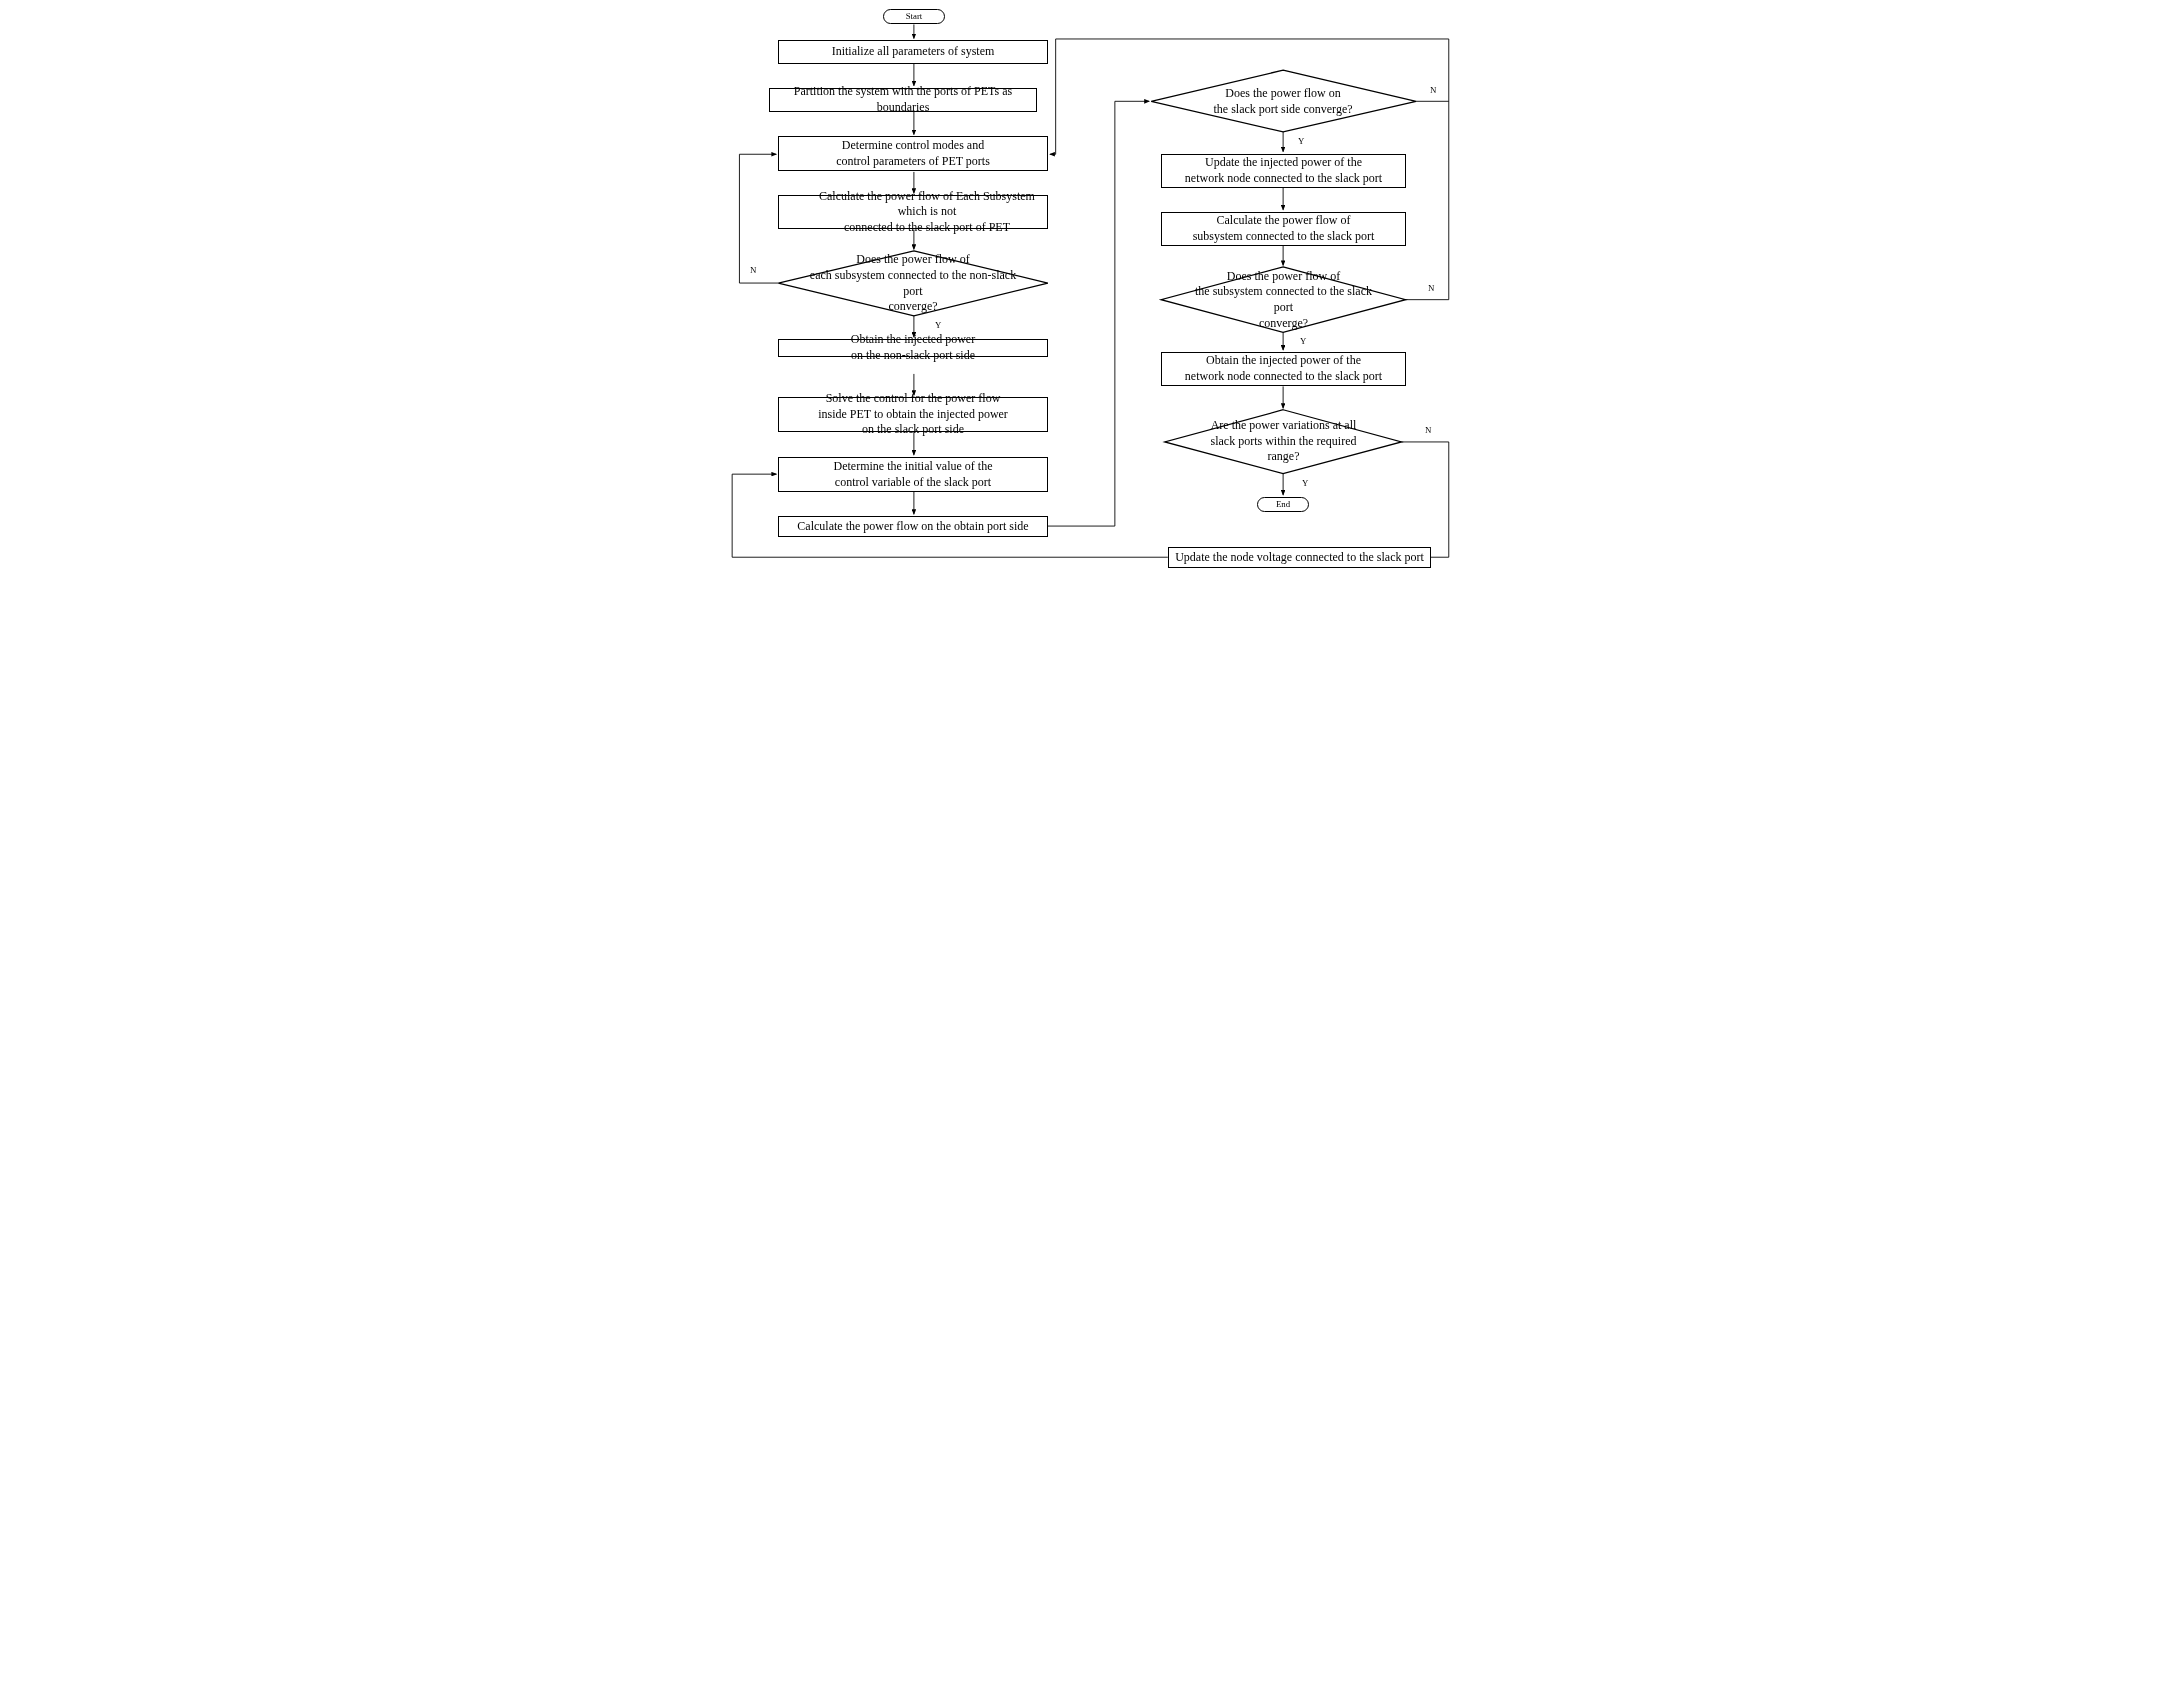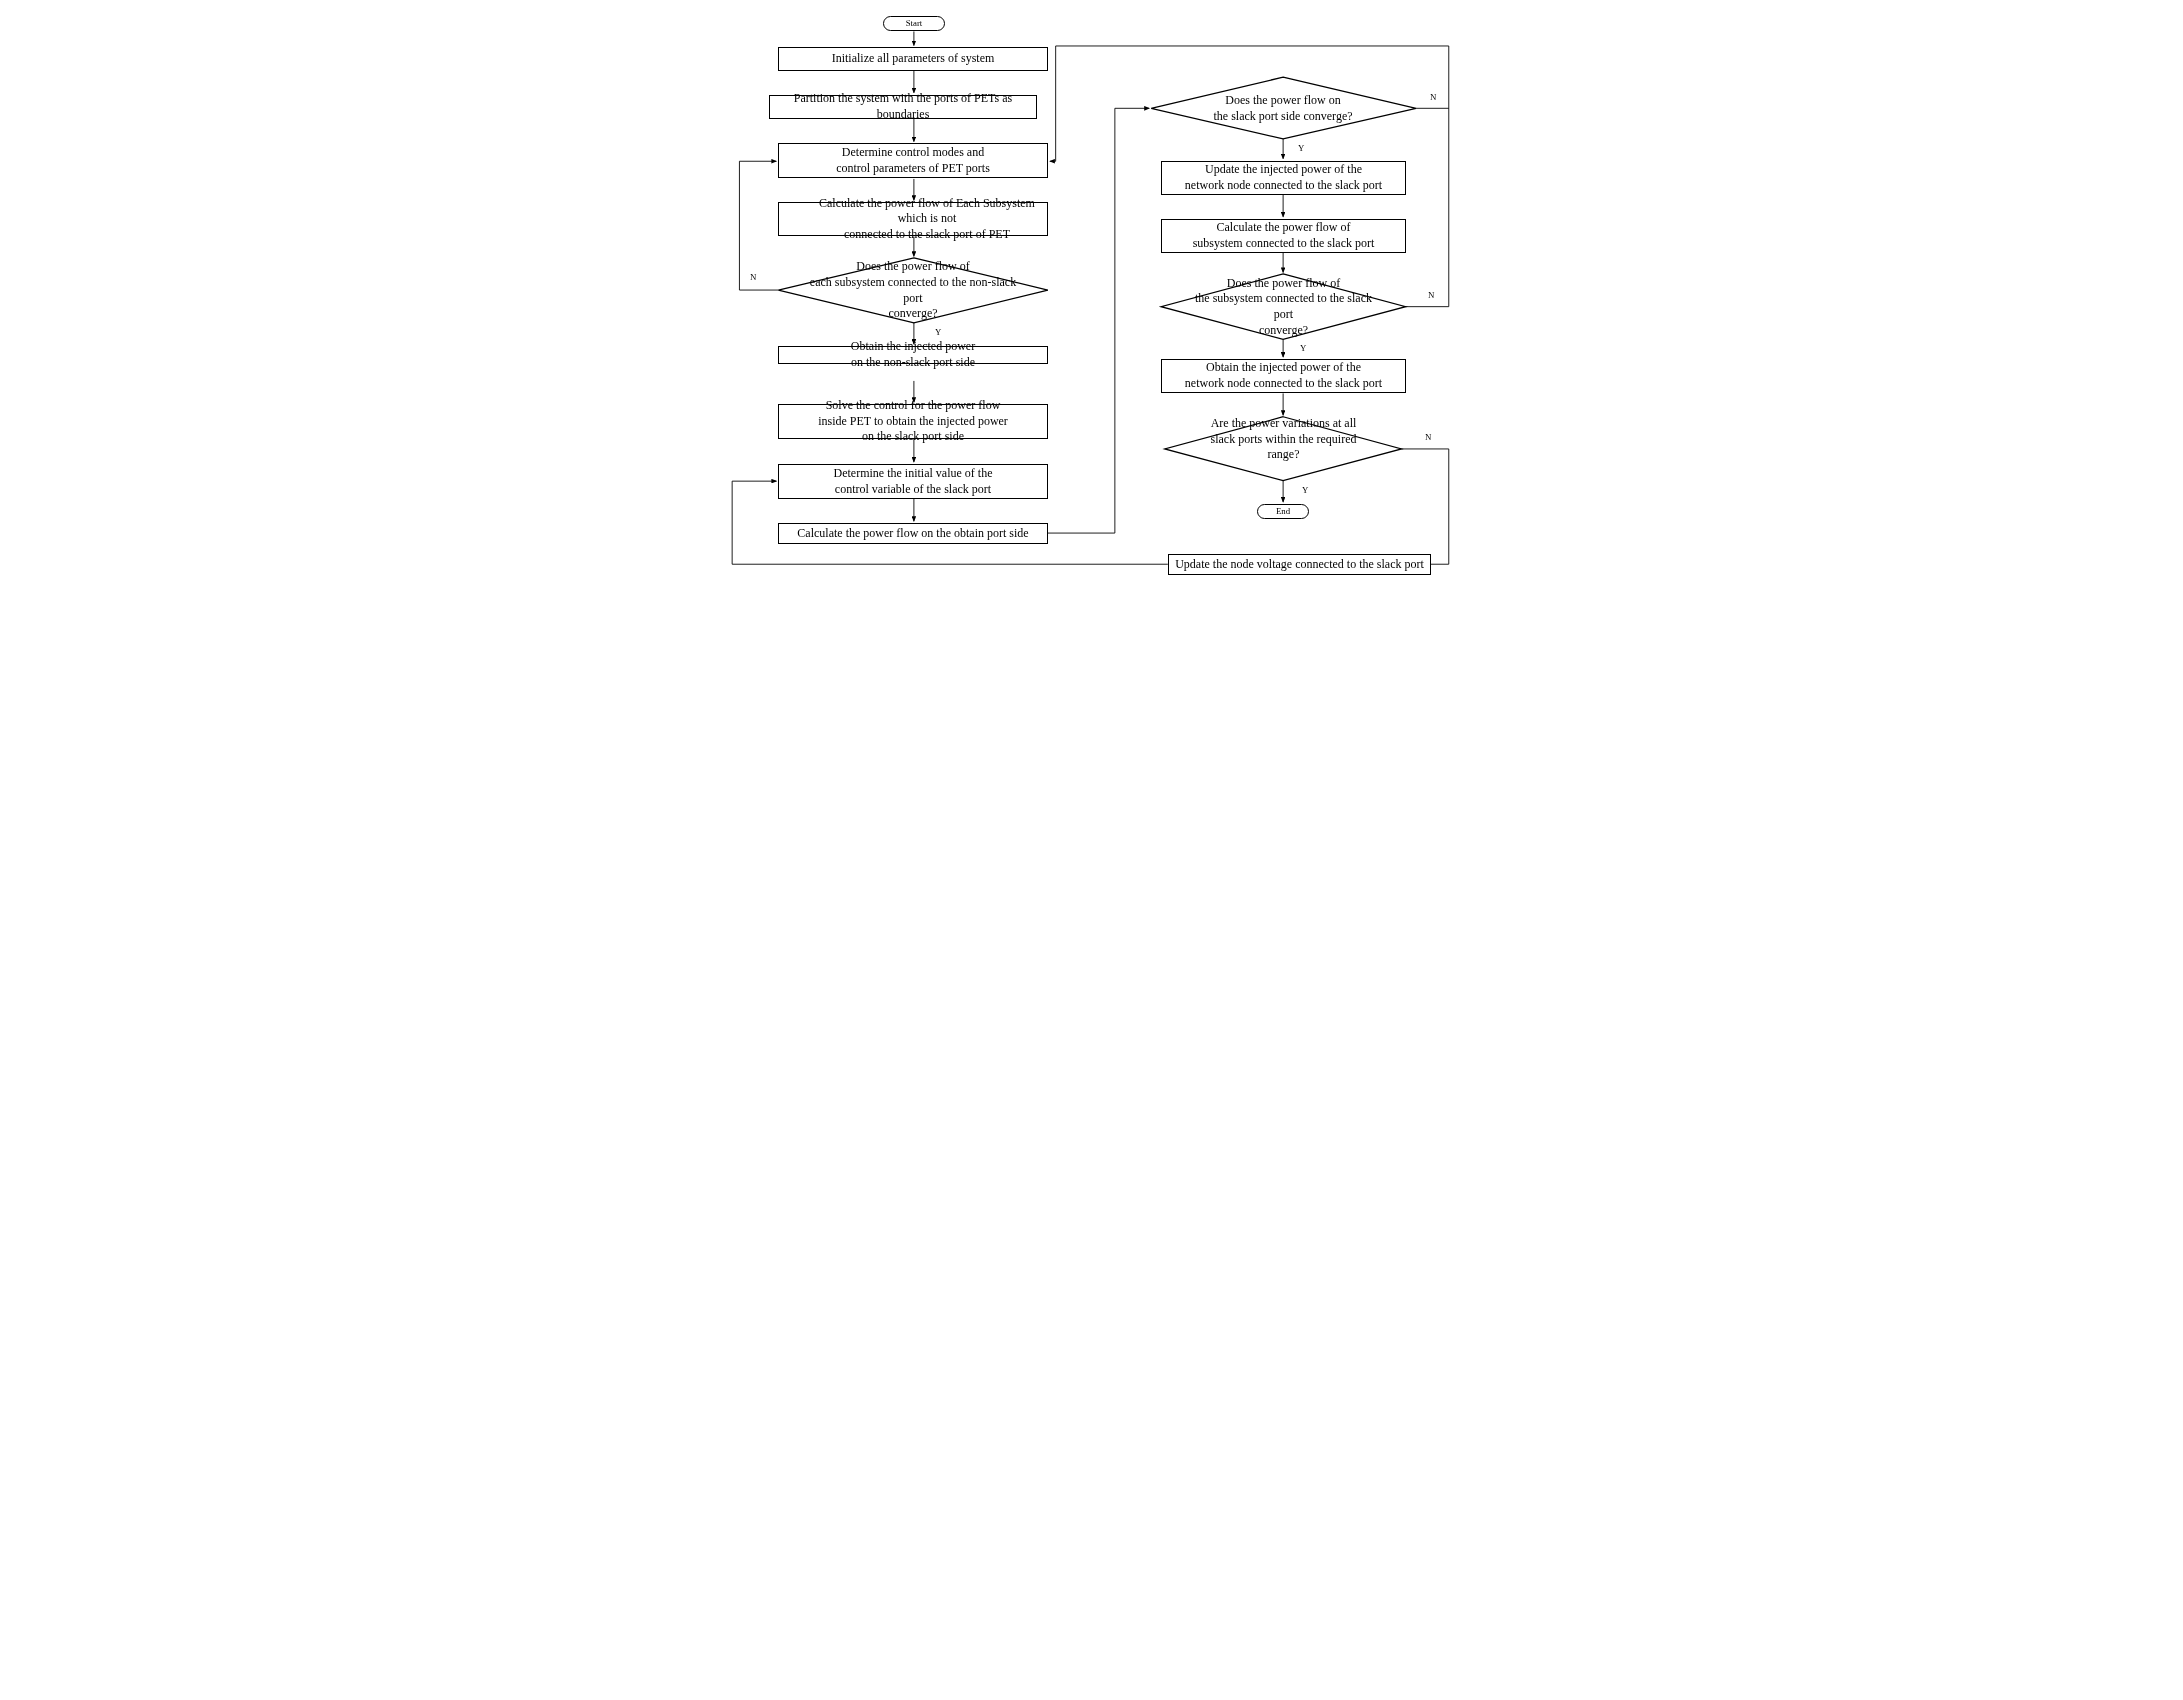--- a/index.html
+++ b/index.html
@@ -1,17 +1,17 @@
 <!DOCTYPE html>
 <html style="font-size:8.3px"><head>
 <meta charset="utf-8">
 <style>
   html,body { margin:0; padding:0; background:#ffffff; }
   #canvas {
-    position:relative; width:727px; height:569px; margin:11px auto;
+    position:relative; width:727px; height:569px; margin:4px auto;
     background:#ffffff; overflow:hidden;
     font-family:"Liberation Serif","DejaVu Serif",serif; color:#000;
   }
   #wires { position:absolute; left:0; top:0; width:727px; height:569px; }
   .node {
     position:absolute; display:flex; align-items:center; justify-content:center;
     text-align:center; font-size:12px; line-height:1.30; white-space:pre-line;
     box-sizing:border-box;
   }
   .box        { border:1px solid #000; background:#fff; }
@@ -98,21 +98,21 @@
   <div class="node box" style="left:440px; top:543px; width:263px; height:21px;">Update the node voltage connected to the slack port</div>
 
   <div class="node dtext" style="left:76px; top:255px; width:218px; height:49px;">Does the power flow of
 each subsystem connected to the non-slack port
 converge?</div>
   <div class="node dtext" style="left:477px; top:73px; width:156px; height:49px;">Does the power flow on
 the slack port side converge?</div>
   <div class="node dtext" style="left:462px; top:268px; width:187px; height:56px;">Does the power flow of
 the subsystem connected to the slack port
 converge?</div>
-  <div class="node dtext" style="left:470px; top:404px; width:171px; height:49px;">Are the power variations at all
+  <div class="node dtext" style="left:470px; top:413px; width:171px; height:49px;">Are the power variations at all
 slack ports within the required range?</div>
 
   <span class="edge-label" style="left:22px;   top:262px;">N</span>
   <span class="edge-label" style="left:207px;  top:317px;">Y</span>
   <span class="edge-label" style="left:702px; top:82px;">N</span>
   <span class="edge-label" style="left:570px; top:133px;">Y</span>
   <span class="edge-label" style="left:700px; top:280px;">N</span>
   <span class="edge-label" style="left:572px; top:333px;">Y</span>
   <span class="edge-label" style="left:697px; top:422px;">N</span>
   <span class="edge-label" style="left:574px; top:475px;">Y</span>

